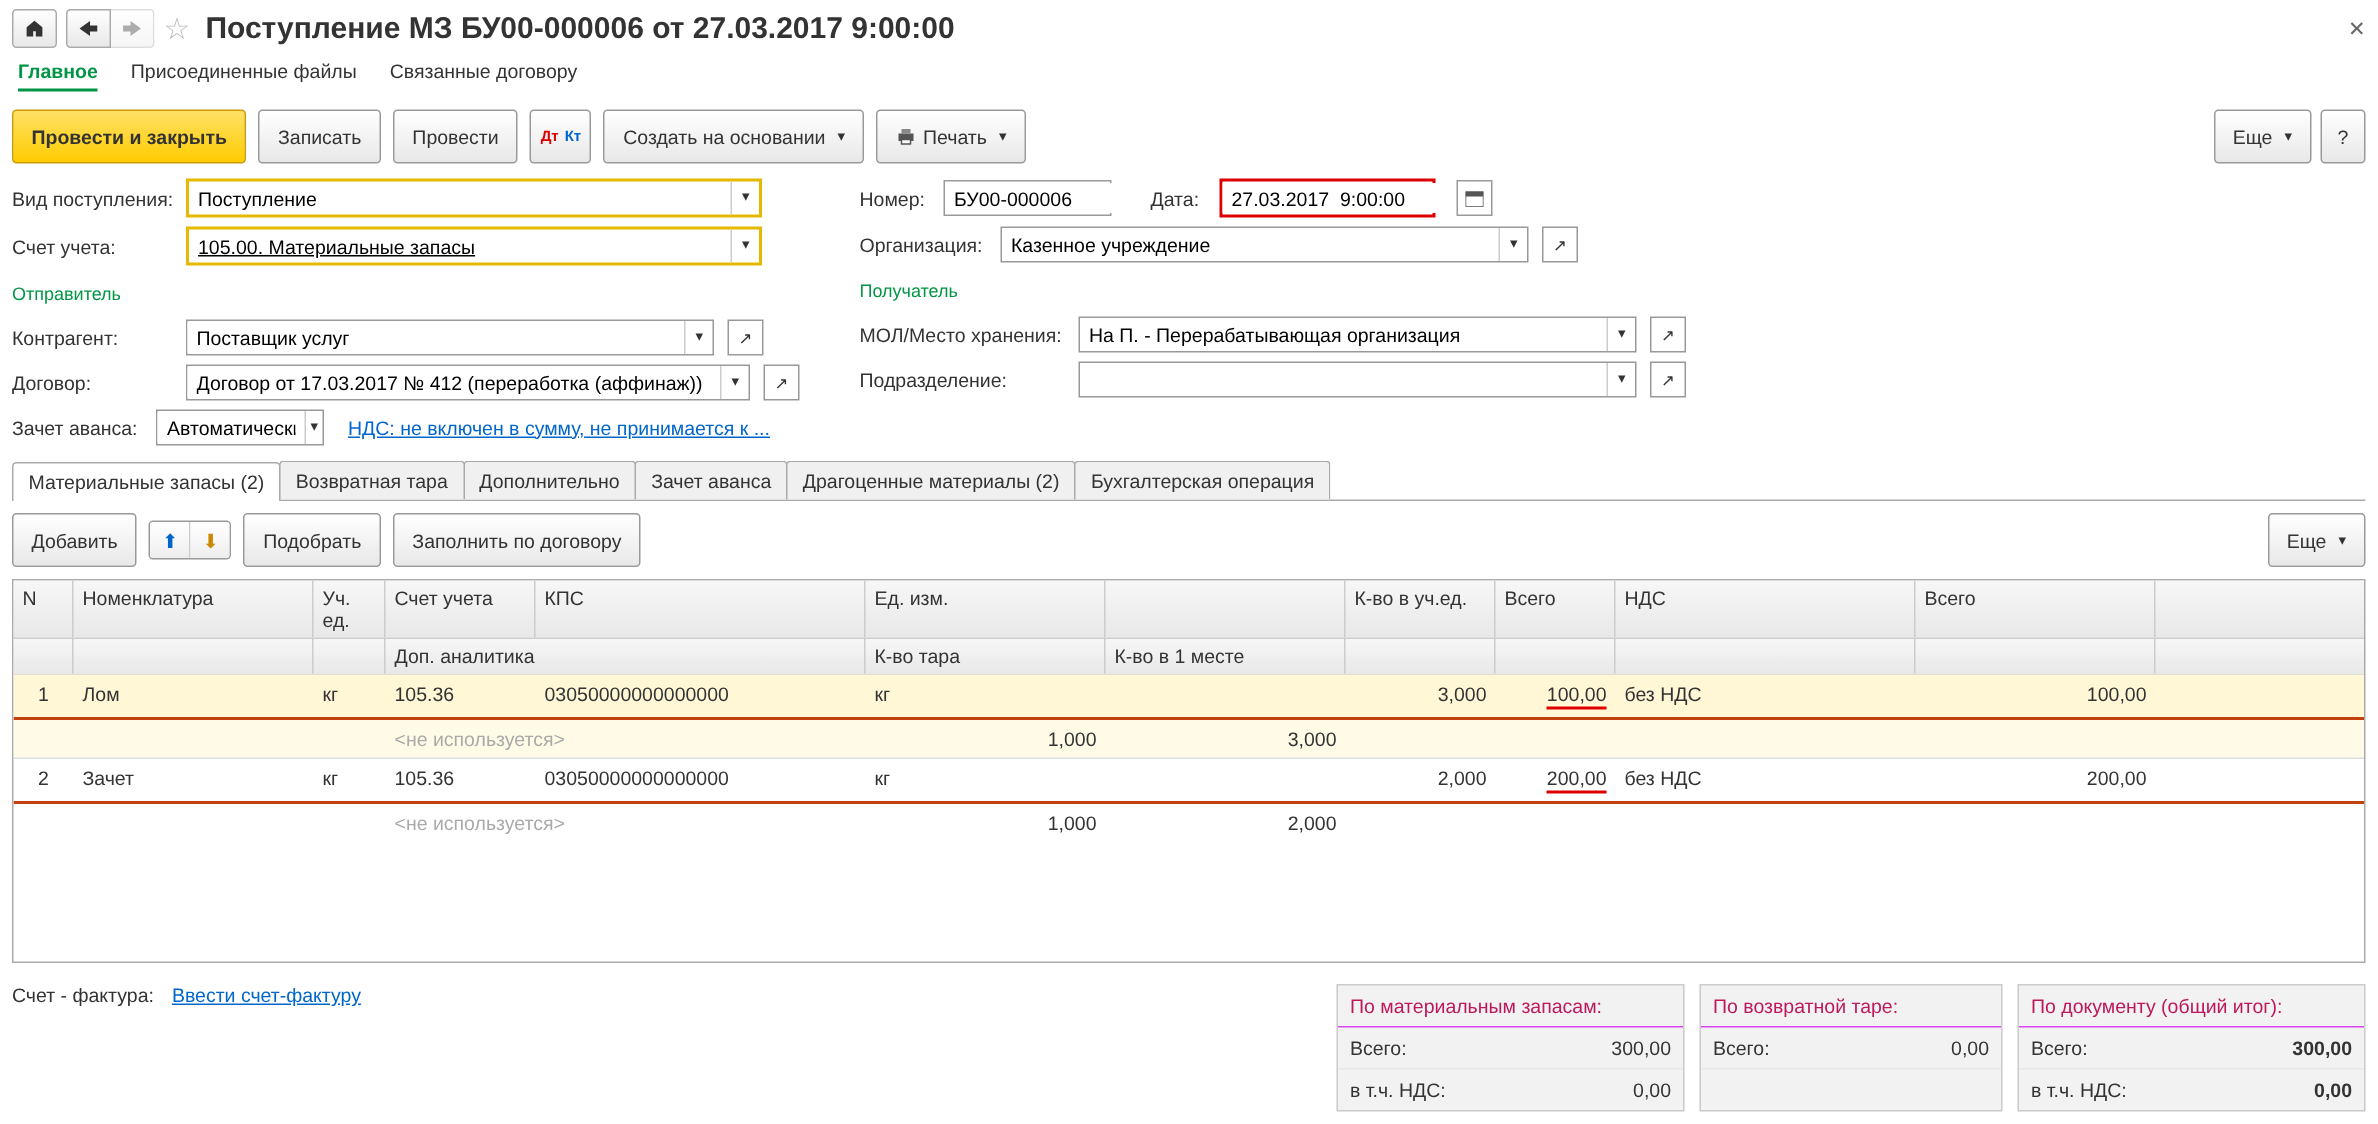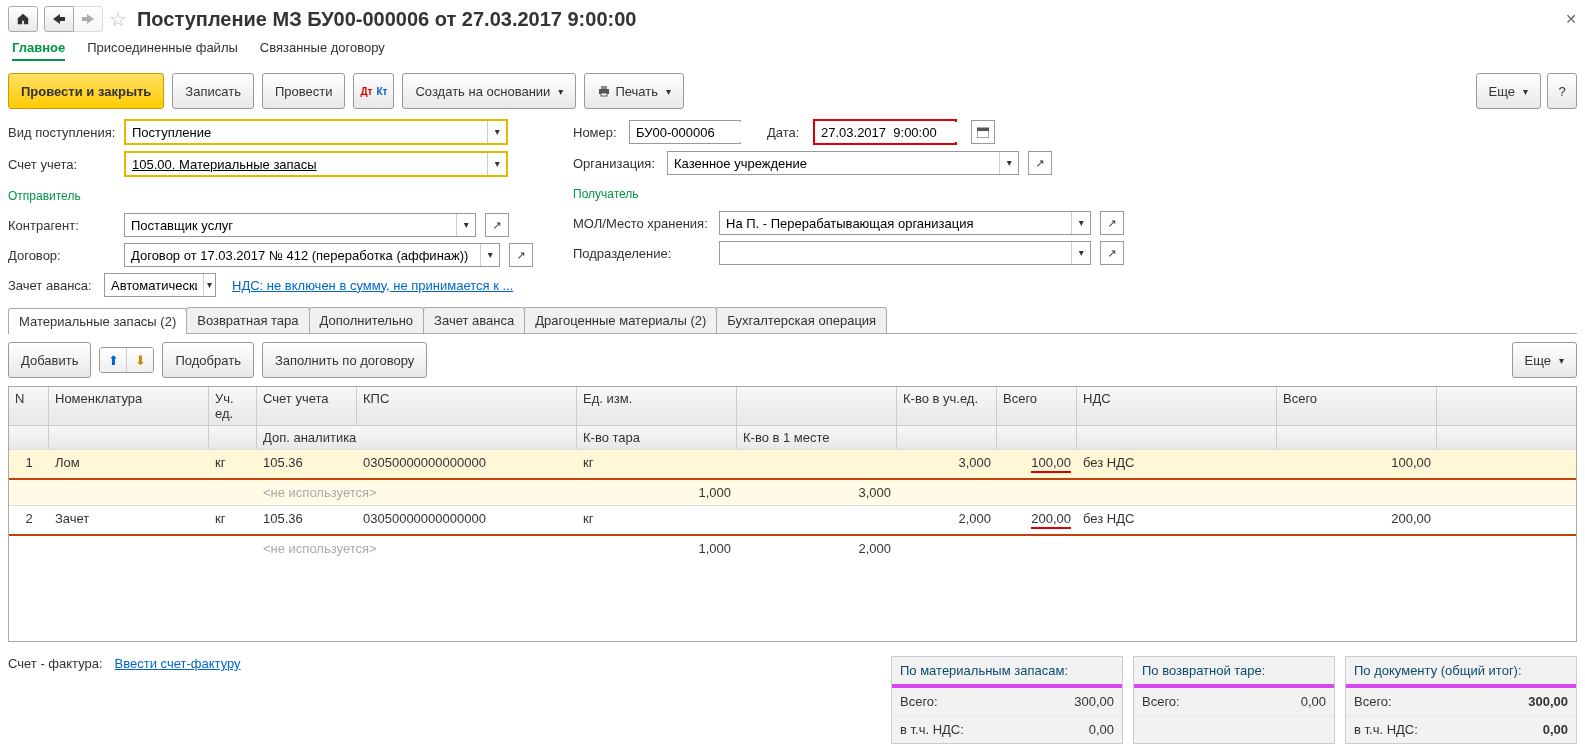--- a/index.html
+++ b/index.html
@@ -47,21 +47,21 @@
 .row-sel{background:#fff7d6}
 .row-sel2{background:#fffbe6}
 .num-r{text-align:right}
 .center{text-align:center}
 .red-under{border-bottom:2px solid #d00;display:inline-block;padding-bottom:1px}
 .gray-it{color:#aaa;font-style:normal}
 .grid-empty{height:80px}
 .footer{display:flex;gap:10px;margin-top:14px;align-items:flex-start}
 .footer-left{display:flex;align-items:center;gap:12px}
 .summary{border:1px solid #ccc;background:#f2f2f2;width:230px;font-size:13px}
-.summary-head{padding:6px 8px;color:#0c4a6e;border-bottom:4px solid #d946ef}
+.summary-head{padding:6px 8px;color:#be185d;border-bottom:1px solid #d946ef}
 .summary-row{display:flex;justify-content:space-between;padding:6px 8px;border-bottom:1px solid #e8e8e8}
 .summary-row:last-child{border-bottom:none}
 .bold{font-weight:bold}
 svg{display:block}
 </style>
 </head>
 <body>
 
 <div class="page">
 

